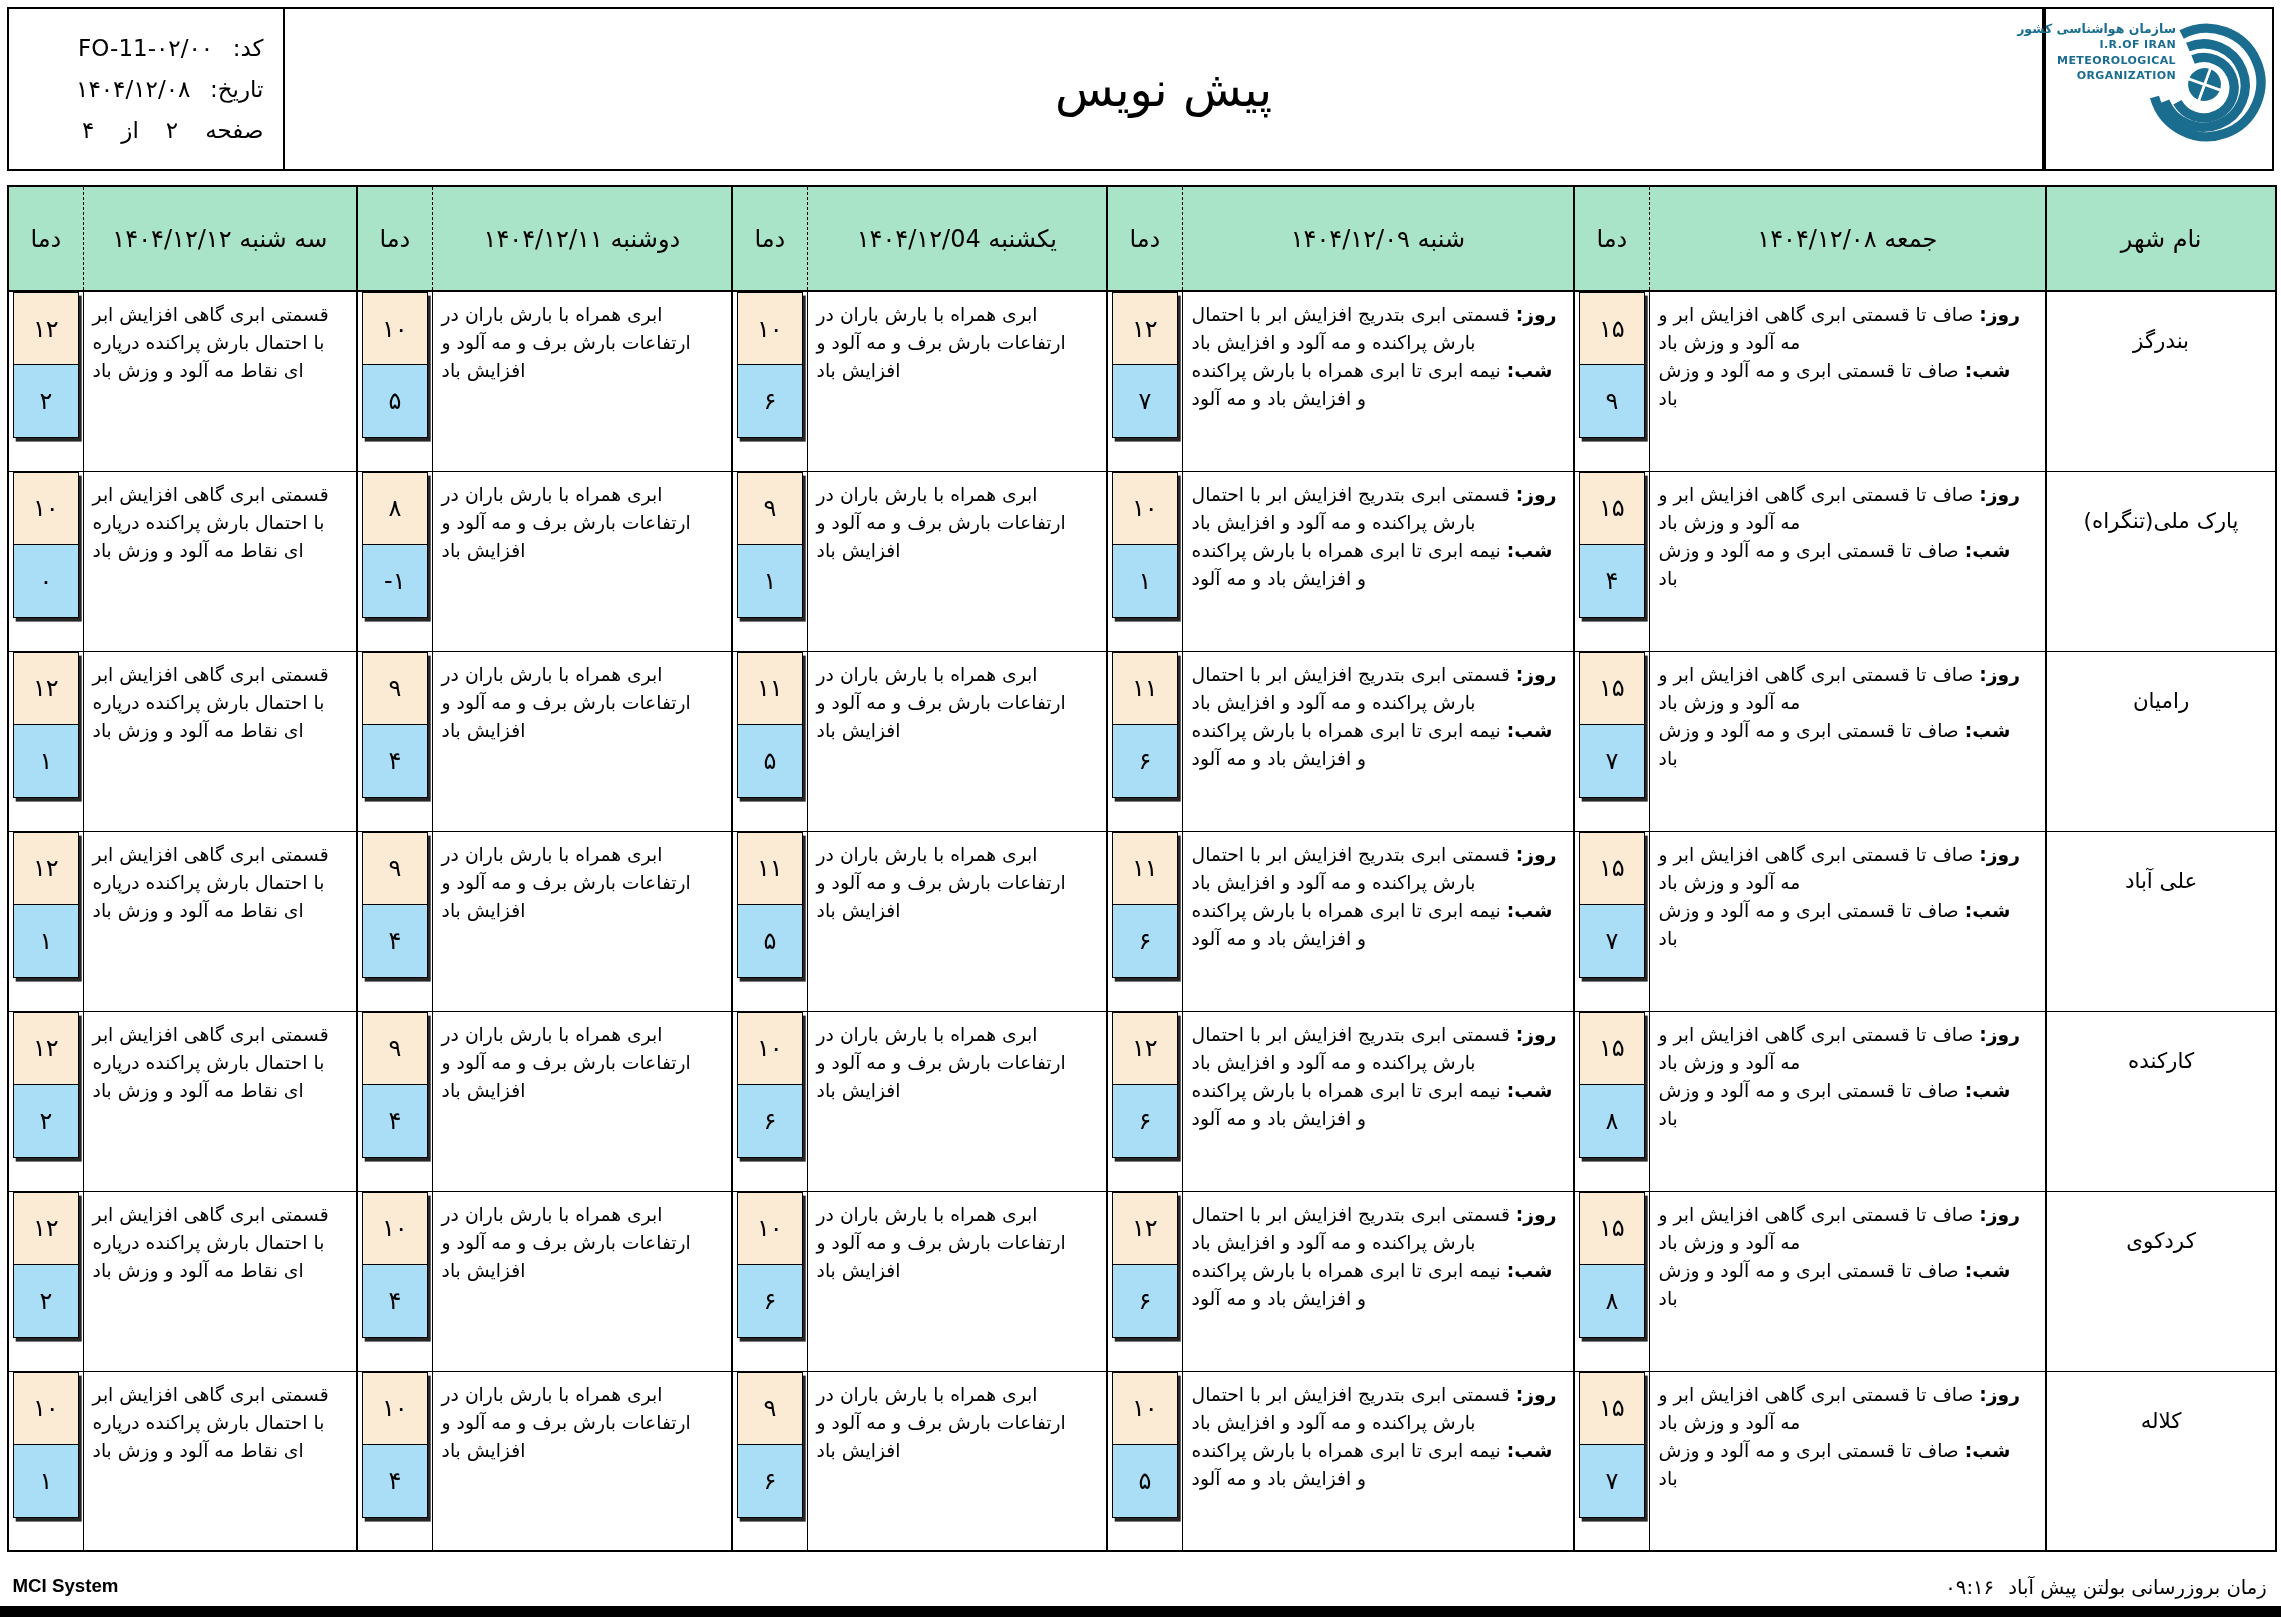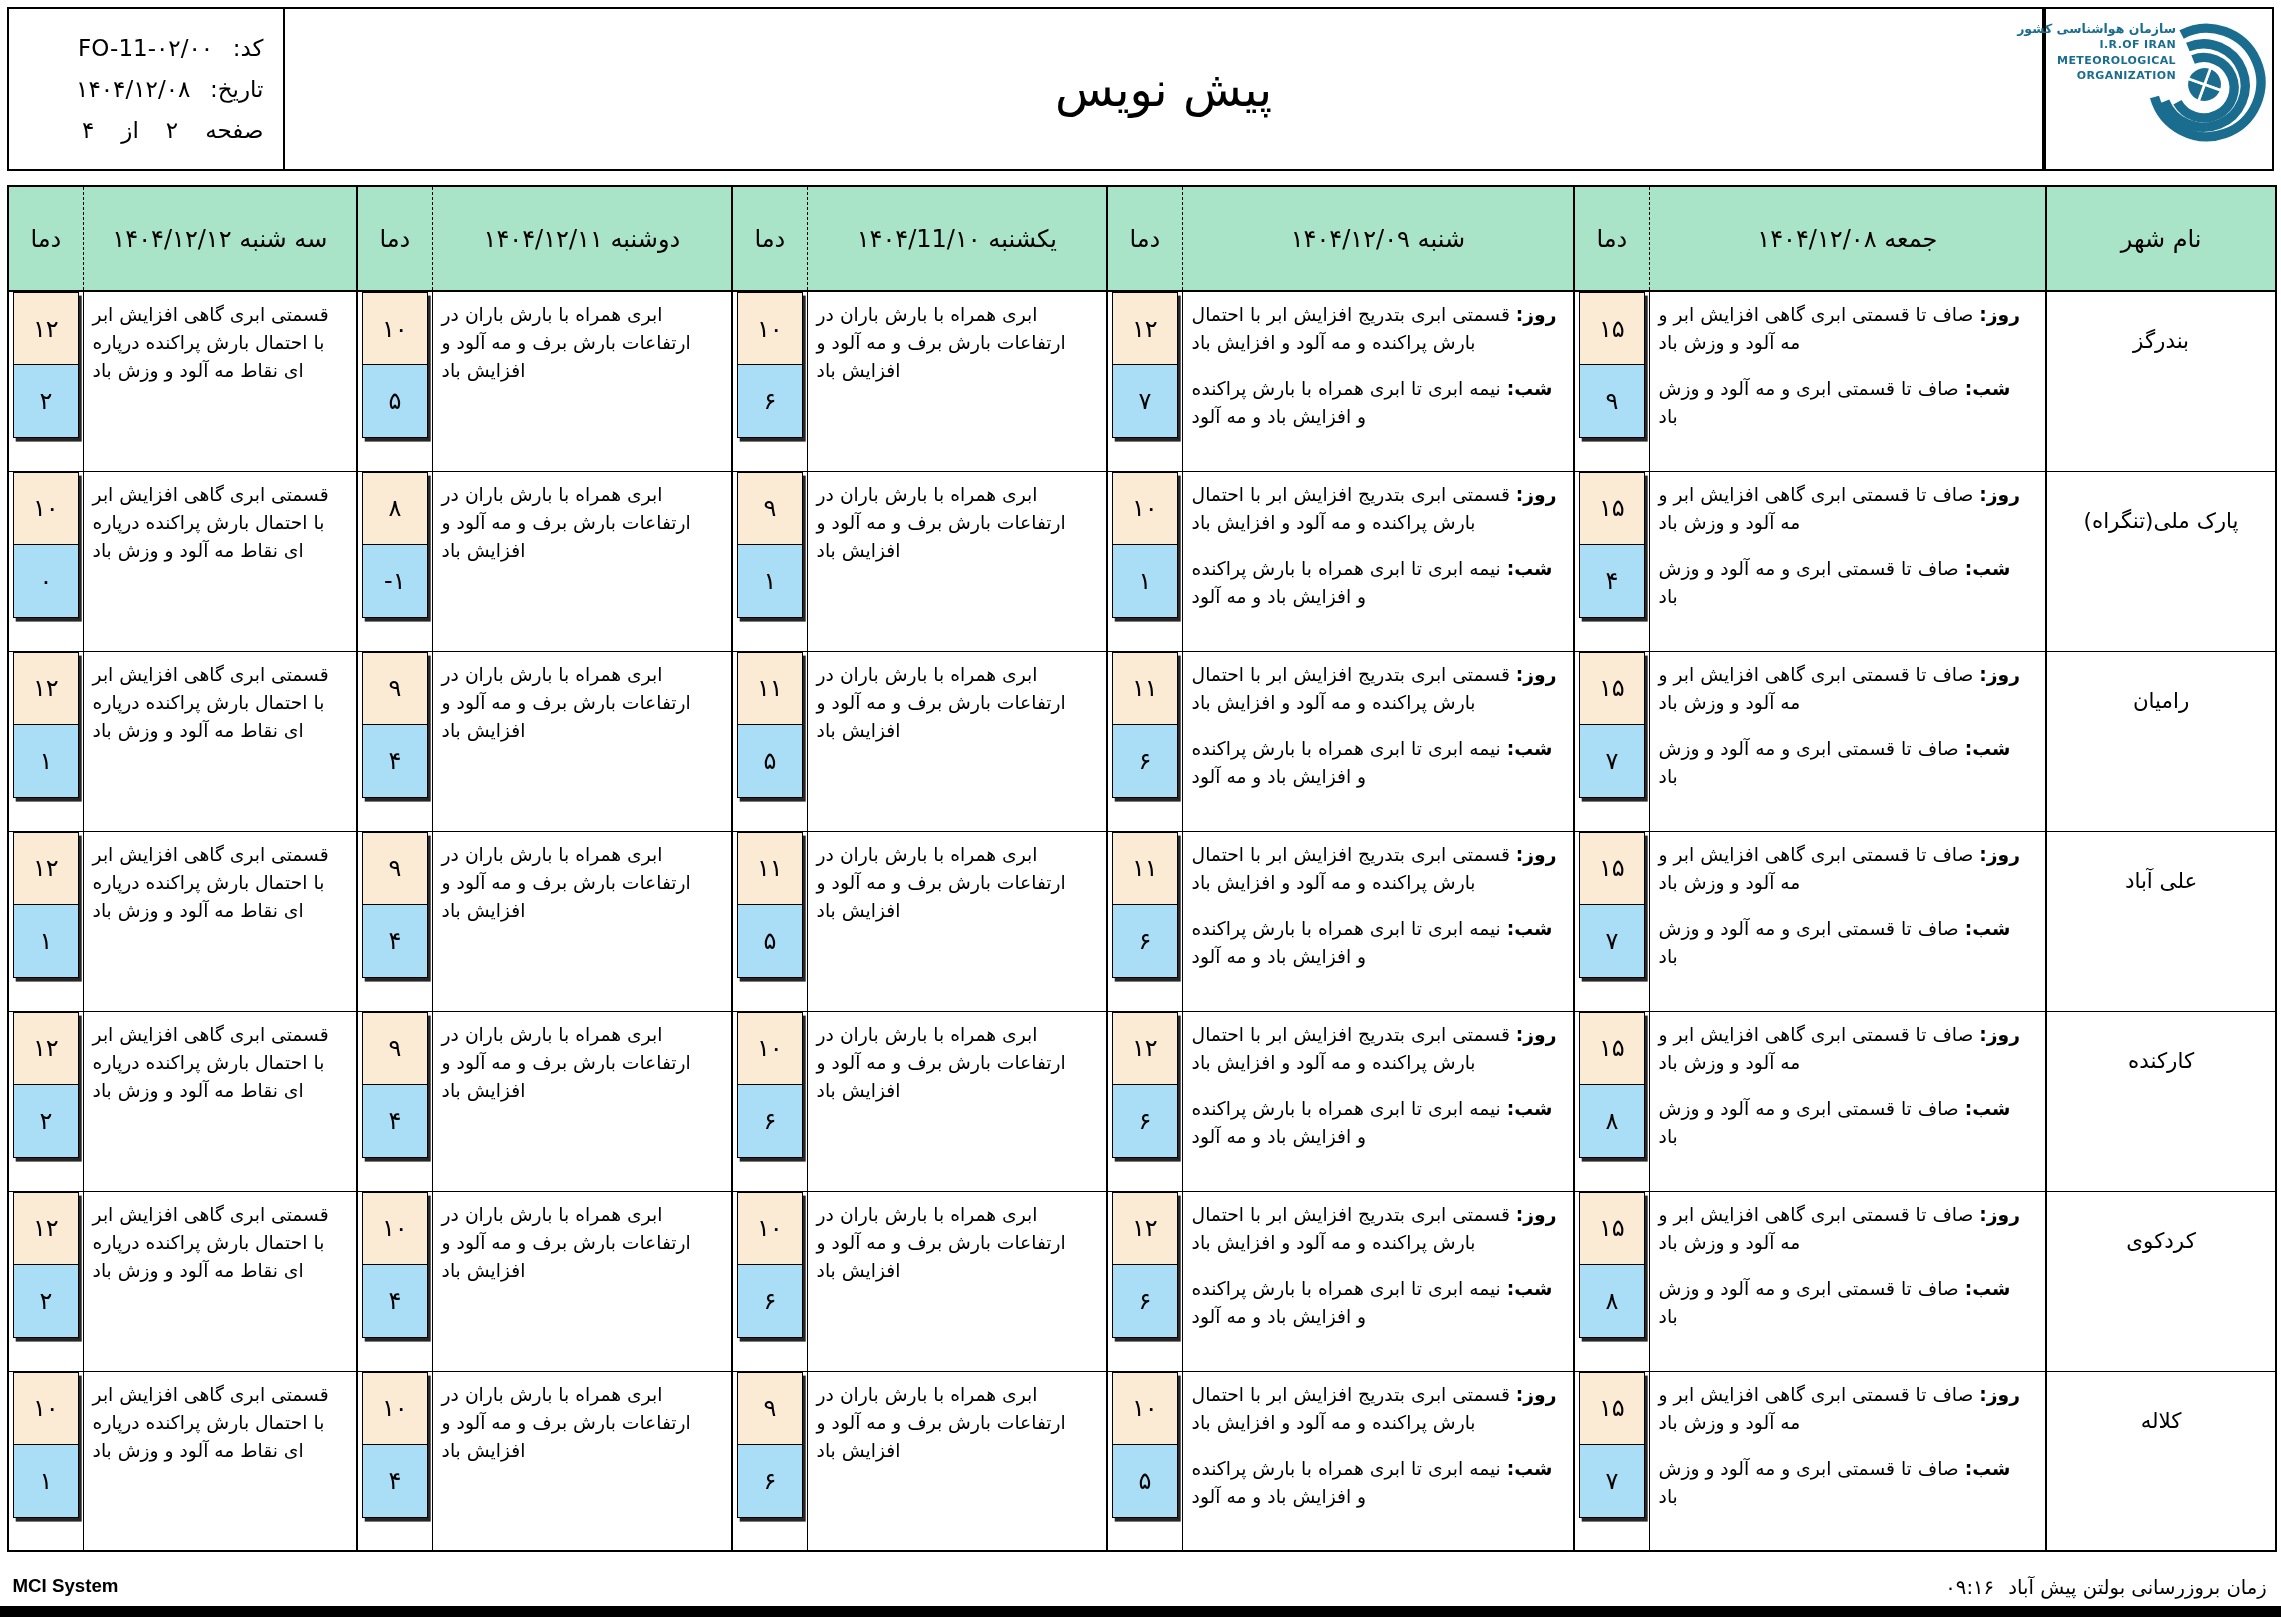--- a/index.html
+++ b/index.html
@@ -35,21 +35,21 @@
   .fc-table th, .fc-table td { border:1.8px solid var(--ink); box-sizing:border-box; }
   .fc-table thead th { background:var(--green); height:105px; font-weight:normal;
                        font-size:24px; text-align:center; vertical-align:middle;
                        border-bottom:2.7px solid var(--ink); }
   thead th.day-head  { border-left:1.8px dashed var(--ink); border-right:2.7px solid var(--ink); }
   thead th.temp-head { border-right:1.8px dashed var(--ink); border-left:2.7px solid var(--ink); }
   thead th.city-head, td.city { border-left:2.7px solid var(--ink); }
   tbody tr { height:180px; }
   tbody td.fc { vertical-align:top; text-align:left; font-size:18.7px; line-height:1.5;
                 padding:9px 12.5px 7.1px 9px; border-right:2.7px solid var(--ink); }
-  tbody td.fc .seg + .seg { margin-top:18px; }
+  tbody td.fc .seg + .seg { }
   .seg-label { font-weight:bold; }
   tbody td.city { vertical-align:top; text-align:center; font-size:21.4px; padding-top:36px; }
   tbody td.tempcell { vertical-align:top; padding:0; border-left:2.7px solid var(--ink); }
   .tempbox { margin:0 3.6px; box-shadow:2.7px 3.6px 0 rgba(0,0,0,0.85); }
   .tmax, .tmin { height:73px; display:flex; align-items:center; justify-content:center;
                  font-size:24px; direction:ltr; border:1.8px solid var(--ink); box-sizing:border-box; }
   .tmax { background:var(--peach); }
   .tmin { background:var(--blue); border-top:0; }
 
   
@@ -121,21 +121,21 @@
         <col style="width: 274px;">
         <col style="width: 75px;">
       </colgroup>
       <thead>
         <tr>
           <th class="city-head">نام شهر</th>
           <th class="day-head">جمعه ۱۴۰۴/۱۲/۰۸</th>
           <th class="temp-head">دما</th>
           <th class="day-head">شنبه ۱۴۰۴/۱۲/۰۹</th>
           <th class="temp-head">دما</th>
-          <th class="day-head">یکشنبه ۱۴۰۴/11/۱۰</th>
+          <th class="day-head">یکشنبه ۱۴۰۴/۱۲/04</th>
           <th class="temp-head">دما</th>
           <th class="day-head">دوشنبه ۱۴۰۴/۱۲/۱۱</th>
           <th class="temp-head">دما</th>
           <th class="day-head">سه شنبه ۱۴۰۴/۱۲/۱۲</th>
           <th class="temp-head">دما</th>
         </tr>
       </thead>
       <tbody>
         <tr>
           <td class="city">بندرگز</td>

